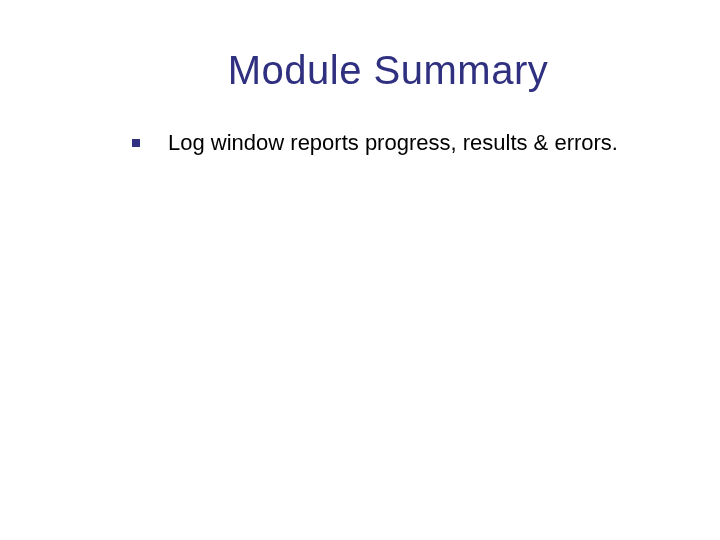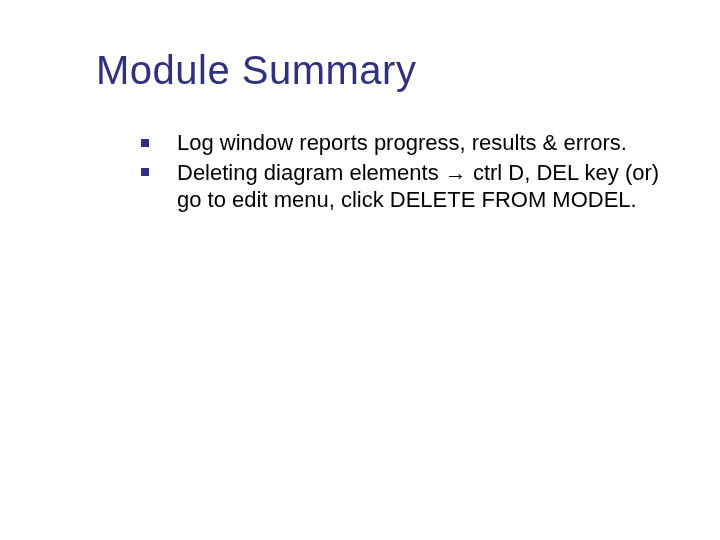--- a/index.html
+++ b/index.html
@@ -18,24 +18,25 @@
     height: 540px;
     box-sizing: border-box;
     padding: 48px 40px 40px 96px;
   }
   .title {
     font-size: 40px;
     color: #303080;
     margin: 0 0 36px 0;
     font-weight: normal;
     letter-spacing: 0.5px;
+    text-align: center;
   }
   ul.points {
     list-style: none;
-    margin: 17px;
+    margin: 8px;
     padding: 0 0 0 28px;
   }
   ul.points li {
     position: relative;
     font-size: 22px;
     line-height: 1.25;
     margin: 0 0 2px 0;
     padding-left: 36px;
     color: #000;
   }
@@ -51,18 +52,14 @@
 </head>
 <body>
 
 <div class="slide">
   <h1 class="title">Module Summary</h1>
   <ul class="points">
     <li>
       <span class="bullet"></span>
       <span>Log window reports progress, results &amp; errors.</span>
     </li>
-    <li>
-      <span class="bullet"></span>
-      <span>Deleting diagram elements → ctrl D, DEL key (or) go to edit menu, click DELETE FROM MODEL.</span>
-    </li>
   </ul>
 </div>
 
 </body></html>

